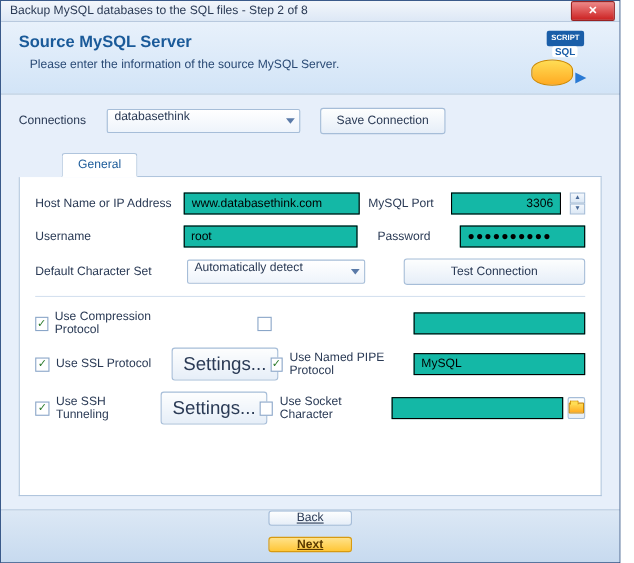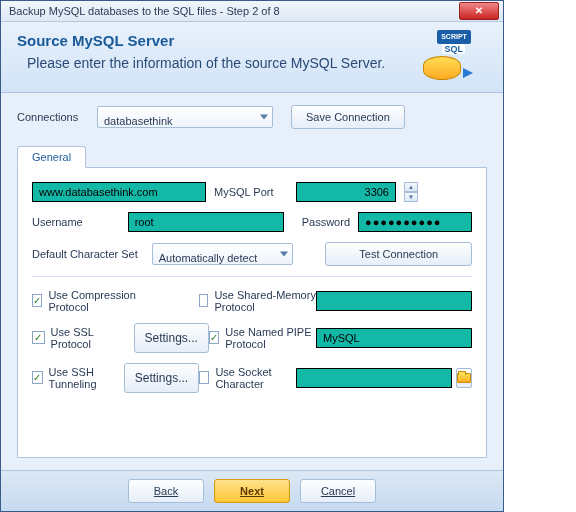--- a/index.html
+++ b/index.html
@@ -1,58 +1,58 @@
 <!DOCTYPE html>
 <html><head>
 <meta charset="utf-8">
 <style>
 * { box-sizing: border-box; margin: 0; padding: 0; font-family: "Segoe UI", Tahoma, sans-serif; }
 body { width: 576px; height: 512px; background: #fff; overflow: hidden; }
-.window { width: 504px; height: 512px; border: 1px solid #3a5a8a; display: flex; flex-direction: column; }
+.window { width: 564px; height: 512px; border: 1px solid #3a5a8a; display: flex; flex-direction: column; }
 .titlebar { height: 24px; background: linear-gradient(#f2f6fb, #dde8f6); border-bottom: 1px solid #b8c9de; display: flex; align-items: center; padding: 0 4px 0 8px; font-size: 11px; color: #2a3a55; }
 .titlebar .spacer { flex: 1; }
 .close-btn { width: 40px; height: 18px; background: linear-gradient(#e88, #c22); border: 1px solid #922; border-radius: 2px; display: flex; align-items: center; justify-content: center; color: #fff; font-size: 10px; font-weight: bold; }
 .header { height: 80px; background: linear-gradient(#e8f1fb, #d2e4f7); border-bottom: 1px solid #b0c5dd; display: flex; padding: 10px 16px; position: relative; }
 .header h1 { color: #1a5a99; font-size: 15px; font-weight: bold; }
-.header p { color: #2a4a75; font-size: 14px; margin-top: 6px; margin-left: 10px; }
+.header p { color: #2a4a75; font-size: 11px; margin-top: 6px; margin-left: 10px; }
 .header .icon-box { position: absolute; right: 30px; top: 10px; width: 52px; height: 52px; }
 .db-icon { position: relative; width: 48px; height: 48px; }
 .db-icon .cyl { width: 38px; height: 24px; border-radius: 50%/40%; background: linear-gradient(#fd5, #fa2); border: 1px solid #c80; position: absolute; bottom: 0; left: 2px; }
 .db-icon .tag { width: 34px; height: 14px; background: #1a5ea8; color: #fff; font-size: 7px; font-weight: bold; text-align: center; line-height: 14px; border-radius: 2px; position: absolute; top: -2px; right: -2px; }
 .db-icon .sql { position: absolute; top: 12px; right: 4px; font-size: 9px; font-weight: bold; color: #1a5ea8; background: #fff; padding: 0 2px; border-radius: 2px; }
 .db-icon .arrow { position: absolute; bottom: 2px; right: -4px; width: 0; height: 0; border-left: 10px solid #2a7ad4; border-top: 5px solid transparent; border-bottom: 5px solid transparent; }
 .body { flex: 1; background: #e7effa; padding: 12px 16px; display: flex; flex-direction: column; font-size: 11px; color: #2a3a55; }
 .row { display: flex; align-items: center; margin-bottom: 8px; }
 .lbl { width: 80px; font-size: 11px; }
-.combo { height: 22px; border: 1px solid #a6bdd8; background: linear-gradient(#fff,#eef4fb); border-radius: 2px; display: flex; align-items: flex-end; padding: 0 6px; position: relative; cursor: pointer; }
+.combo { height: 22px; border: 1px solid #a6bdd8; background: linear-gradient(#fff,#eef4fb); border-radius: 2px; display: flex; align-items: flex-start; padding: 0 6px; position: relative; cursor: pointer; }
 .combo .caret { position: absolute; right: 4px; top: 50%; transform: translateY(-50%); width: 0; height: 0; border-left: 4px solid transparent; border-right: 4px solid transparent; border-top: 5px solid #5a7aa8; }
 .btn { height: 24px; border: 1px solid #a6bdd8; background: linear-gradient(#fdfefe,#e6eef8); border-radius: 3px; padding: 0 14px; font-size: 11px; color: #2a3a55; display: inline-flex; align-items: center; justify-content: center; cursor: pointer; }
-.btn-small { height: 22px; padding: 14px 10px; font-size: 12px; }
-.tabbar { margin-top: 8px; display: flex; border-bottom: 1px solid #b0c5dd; }
+.btn-small { height: 22px; padding: 14px 10px; font-size: 17px; }
+.tabbar { margin-top: 8px; display: flex; border-bottom: 1px solid #b0c5dd; margin-left: 39px; }
 .tab { background: #fff; border: 1px solid #b0c5dd; border-bottom: 1px solid #fff; border-radius: 3px 3px 0 0; padding: 4px 14px; font-size: 11px; color: #1a5a99; position: relative; top: 1px; }
 .panel { background: #fff; border: 1px solid #b0c5dd; border-top: none; padding: 14px 14px 10px 14px; height: 290px; }
 .grid-row { display: flex; align-items: center; margin-bottom: 10px; gap: 8px; }
 .glabel { font-size: 11px; color: #2a3a55; }
 .col1l { width: 140px; }
 .col1i { width: 174px; }
 .input { height: 20px; border: 1px solid #000000; background: #14b8a6; padding: 0 6px; font-size: 11px; color: #000; }
 .input-r { text-align: right; }
 .spin { display: flex; flex-direction: column; }
 .spin-btn { width: 14px; height: 10px; background: linear-gradient(#f4f8fd,#dce8f5); border: 1px solid #a6bdd8; font-size: 6px; display: flex; align-items: center; justify-content: center; color: #4a6a98; cursor: pointer; }
 .sep { border: none; border-top: 1px solid #d5e1ef; margin: 8px 0 12px 0; }
 .chkrow { display: flex; align-items: center; margin-bottom: 10px; }
 .chk { width: 13px; height: 13px; border: 1px solid #8aa6c8; background: #fff; display: inline-flex; align-items: center; justify-content: center; margin-right: 6px; font-size: 10px; color: #2a7a2a; cursor: pointer; }
 .chkcol-l { display: flex; align-items: center; width: 180px; }
 .chkcol-m { width: 90px; }
 .chkcol-r { display: flex; align-items: center; width: 190px; }
 .chkcol-i { flex: 0 0 70px; }
 .folder-btn { width: 22px; height: 20px; border: 1px solid #a6bdd8; background: linear-gradient(#fdfefe,#e6eef8); border-radius: 2px; display: flex; align-items: center; justify-content: center; cursor: pointer; margin-left: 4px; }
 .folder-ic { width: 14px; height: 10px; background: linear-gradient(#fd5,#fa2); border: 1px solid #c80; border-radius: 1px; position: relative; }
 .folder-ic:before { content: ""; position: absolute; top: -3px; left: 0; width: 6px; height: 3px; background: #fd5; border: 1px solid #c80; border-bottom: none; border-radius: 1px 1px 0 0; }
-.footer { height: 48px; background: linear-gradient(#dce8f5,#c7daef); border-top: 1px solid #b0c5dd; display: flex; align-items: center; justify-content: center; padding: 0 12px; gap: 10px; }
+.footer { height: 48px; background: linear-gradient(#dce8f5,#c7daef); border-top: 1px solid #b0c5dd; display: flex; align-items: center; justify-content: space-between; padding: 0 12px; gap: 10px; flex-direction: column; }
 .btn-primary { background: linear-gradient(#ffe28a,#ffc636); border: 1px solid #d89a10; color: #5a3a00; font-weight: bold; text-decoration: underline; }
 .btn-u { text-decoration: underline; }
 </style>
 </head>
 <body>
 
 <div class="window">
   <div class="titlebar">
     <span>Backup MySQL databases to the SQL files - Step 2 of 8</span>
     <span class="spacer"></span>
@@ -87,20 +87,21 @@
       <div class="btn">Save Connection</div>
     </div>
 
     <div class="tabbar">
       <div class="tab">General</div>
     </div>
 
     <div class="panel">
 
       <div class="grid-row">
+        <span class="glabel col1l">Host Name or IP Address</span>
         <input class="input col1i" value="www.databasethink.com" style="">
         <span class="glabel" style="width:74px;">MySQL Port</span>
         <input class="input input-r" style="width: 100px;" value="3306">
         <div class="spin">
           <div class="spin-btn">▲</div>
           <div class="spin-btn">▼</div>
         </div>
       </div>
 
       <div class="grid-row">
@@ -123,21 +124,20 @@
       <hr class="sep">
 
       <div class="chkrow">
         <div class="chkcol-l">
           <span class="chk">✓</span>
           <span>Use Compression Protocol</span>
         </div>
         <div class="chkcol-m"></div>
         <div class="chkcol-r">
           <span class="chk"></span>
-          <span>Use Shared-Memory Protocol</span>
         </div>
         <input class="input chkcol-i" style="">
       </div>
 
       <div class="chkrow">
         <div class="chkcol-l">
           <span class="chk">✓</span>
           <span>Use SSL Protocol</span>
         </div>
         <div class="chkcol-m"><div class="btn btn-small">Settings...</div></div>

